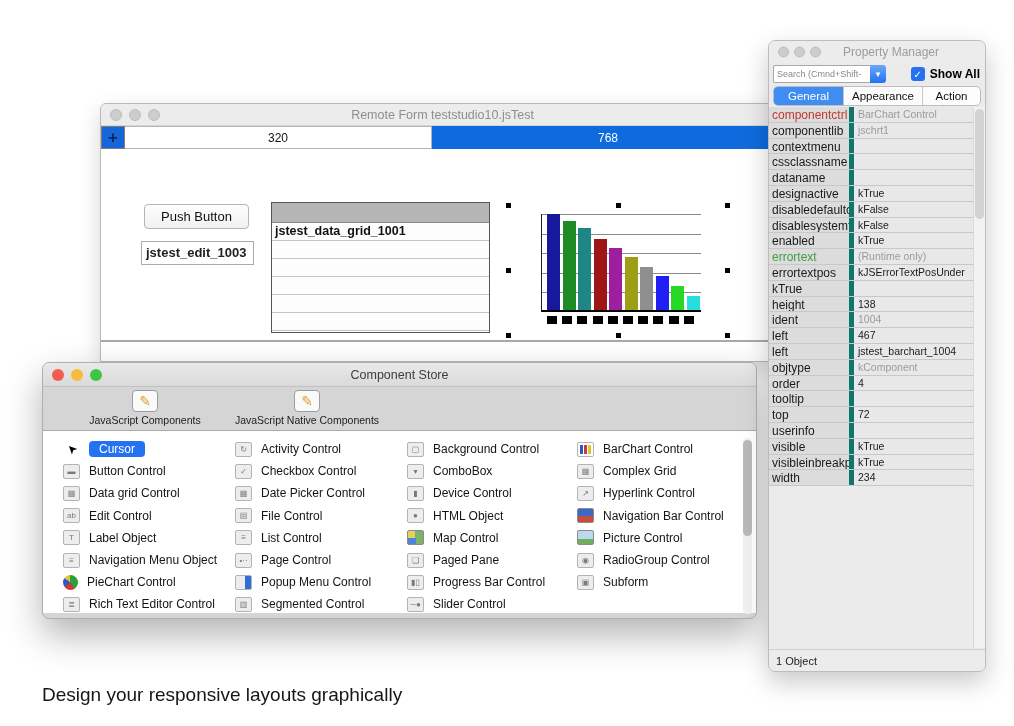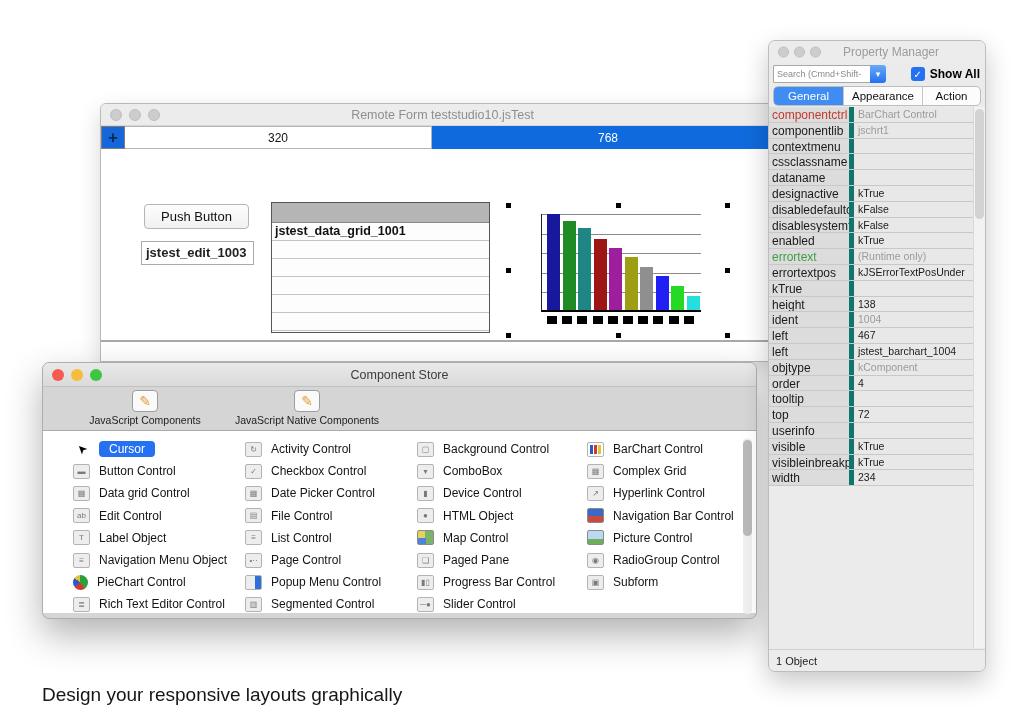--- a/index.html
+++ b/index.html
@@ -47,21 +47,21 @@
   
   #cs-win { left:42px; top:362px; width:715px; height:257px; background:#d5d5d5; border:1px solid #aeaeae;
             border-radius:7px; box-shadow:0 16px 36px rgba(0,0,0,.30); z-index:3; }
   #cs-win .titlebar { height:24px; background:linear-gradient(#e9e9e9,#dadada); border-bottom:1px solid #c2c2c2; }
   #cs-win .title { font-size:12.5px; color:#3d3d3d;text-align:center; }
   .cs-toolbar { position:relative; height:44px; background:#d5d5d5; border-bottom:1px solid #ababab; }
   .tb-item { position:absolute; top:3px; display:flex; flex-direction:column; align-items:center; }
   .tb-item .tbicon { width:26px; height:22px; background:#fafafa; border:1px solid #9d9d9d; border-radius:4px;
                      display:flex; align-items:center; justify-content:center; color:#dd9a2e; font-size:14px; margin-bottom:2px; }
   .tb-item .tblabel { font-size:10.5px; color:#1c1c1c; white-space:nowrap; }
-  .cs-list { position:relative; height:182px; background:#fff; padding:7px 0 0 30px;
+  .cs-list { position:relative; height:182px; background:#fff; padding:7px 0 0 20px;
              display:grid; grid-auto-flow:column; grid-template-rows:repeat(8, 22.2px);
              grid-template-columns:172px 172px 170px 160px; }
   .csitem { display:flex; align-items:center; gap:9px; font-size:12px; color:#141414; }
   .ci { width:17px; height:15px; border:1px solid #b3b3b3; background:#ededed; border-radius:2px; flex:0 0 17px;
         display:flex; align-items:center; justify-content:center; color:#7a7a7a; font-size:8px; overflow:hidden; }
   .ci::before { content:attr(data-glyph); }
   .ci.cursor-icon { border:none; background:transparent; color:#000; font-size:12px; transform:rotate(-135deg); }
   .ci.piechart-icon { border:none; border-radius:50%; width:15px; flex-basis:15px;
         background:conic-gradient(#2e9e3a 0 40%, #cc3b2f 40% 65%, #2b57c9 65% 85%, #e0c437 85% 100%); }
   .ci.map-icon { background:conic-gradient(#7cb36b 0 50%, #4f82d8 50% 75%, #e3d25f 75% 100%); border-color:#8a8a8a; }

